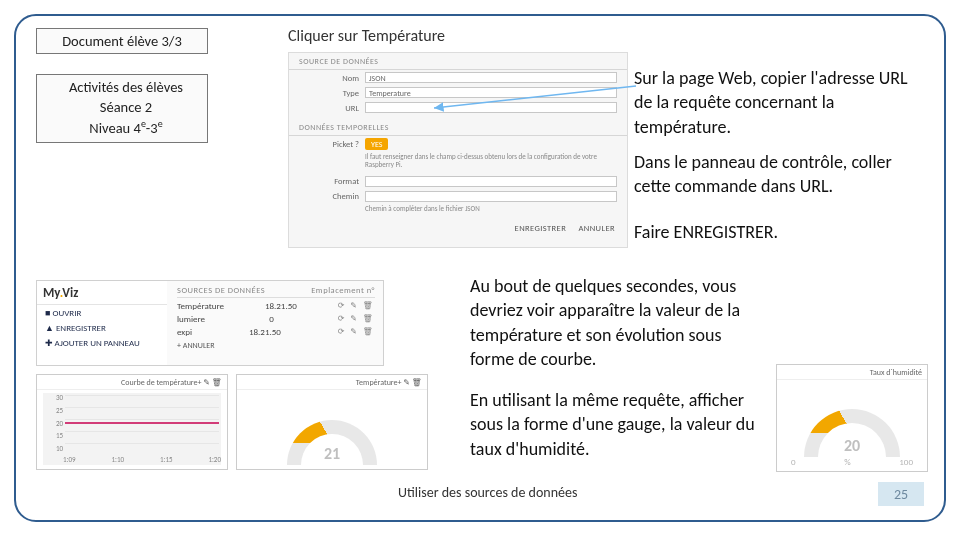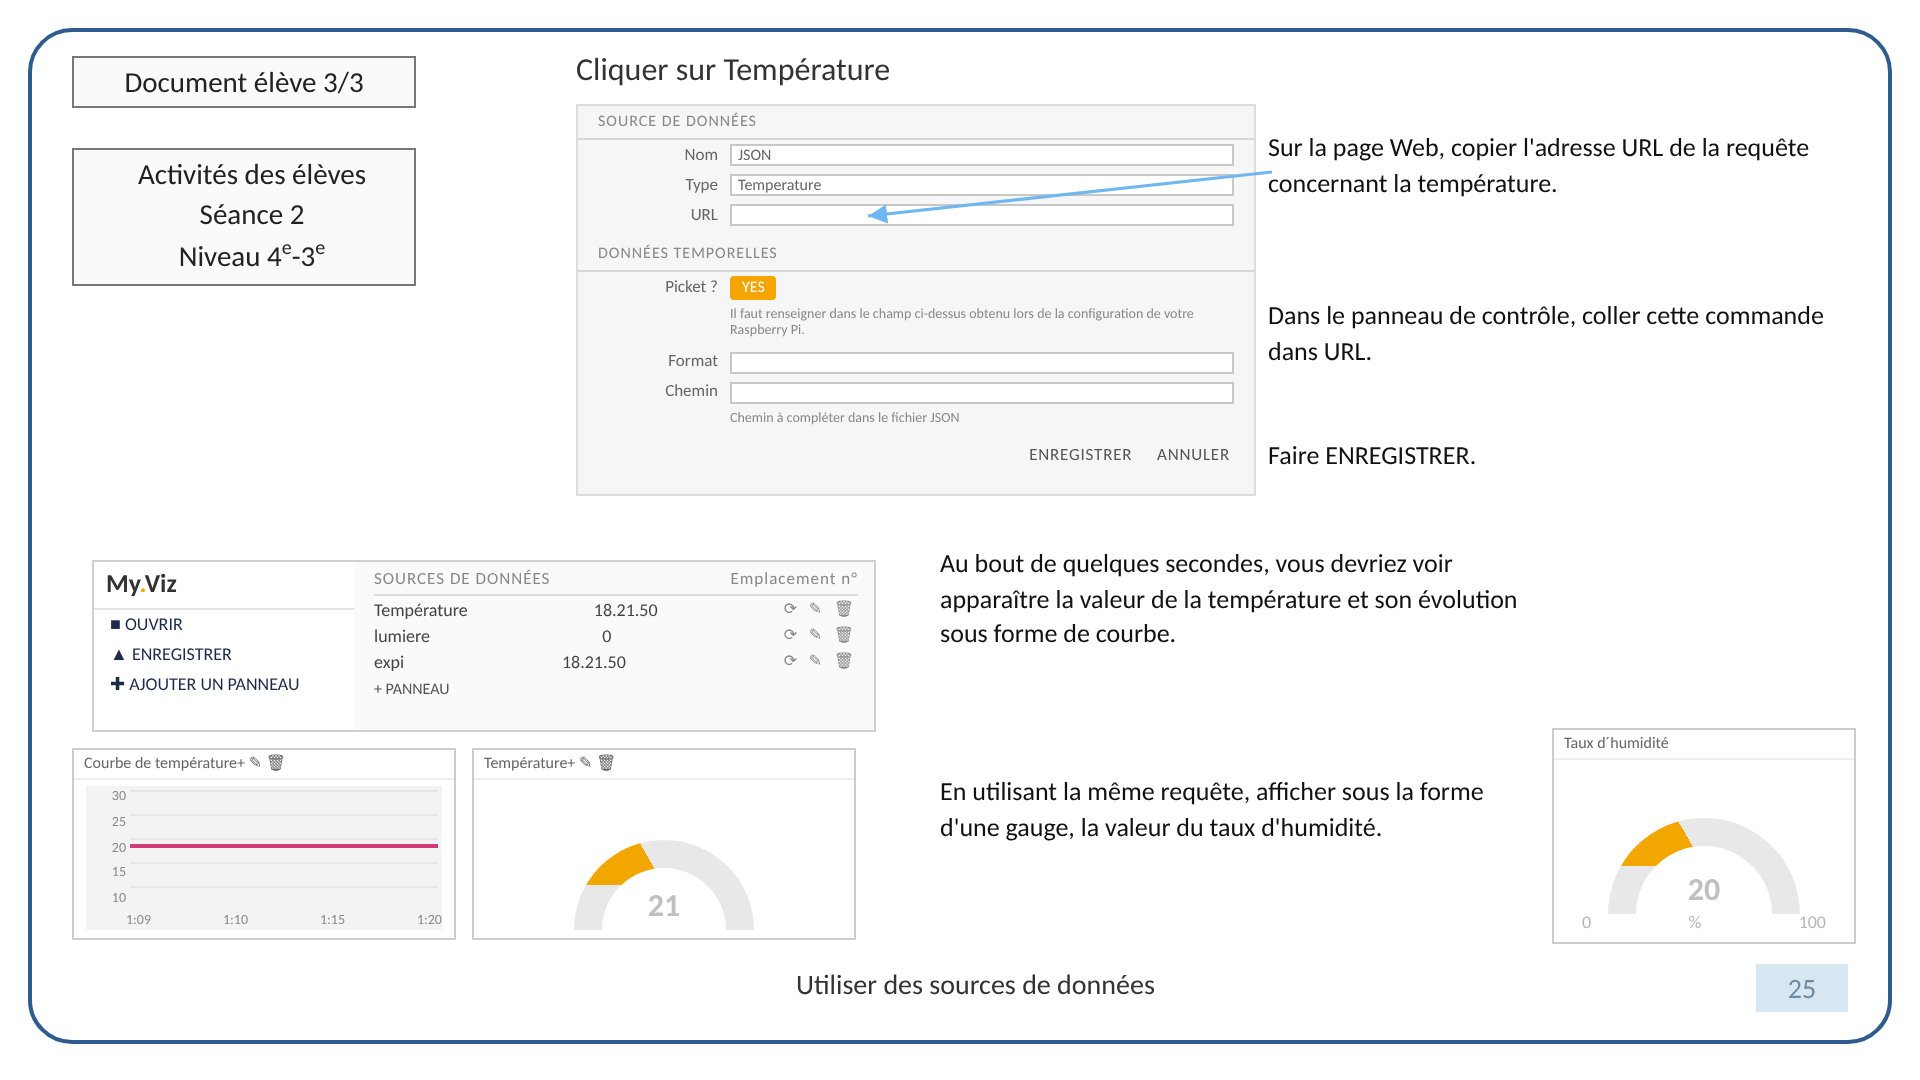--- a/index.html
+++ b/index.html
@@ -12,45 +12,45 @@
   .heading{position:absolute;left:288px;top:26px;font-size:16px;font-weight:500;}
   .form-shot{position:absolute;left:288px;top:52px;width:340px;height:196px;border:1px solid #dcdcdc;background:#f6f6f6;}
   .row{display:flex;align-items:center;padding:2px 10px;gap:6px;font-size:8.5px;color:#666;}
   .row .lbl{width:60px;text-align:right;}
   .row .fld{flex:1;height:11px;background:#fff;border:1px solid #c7c7c7;}
   .sect-head{font-size:8px;color:#888;border-bottom:1px solid #d6d6d6;padding:3px 10px;letter-spacing:.5px;}
   .tag-yes{display:inline-block;background:#f5a500;color:#fff;font-size:8px;padding:1px 6px;border-radius:2px;}
   .tiny-txt{font-size:7px;color:#888;line-height:1.2;padding:1px 10px 4px 76px;}
   .form-actions{text-align:right;padding-right:12px;font-size:8.5px;color:#555;letter-spacing:.4px;}
   .form-actions span{margin-left:10px;}
-  .body-txt{position:absolute;font-size:13px;line-height:1.35;color:#111;}
+  .body-txt{position:absolute;font-size:18px;line-height:1.35;color:#111;}
   .t1{left:634px;top:66px;width:290px;}
   .t2{left:634px;top:150px;width:290px;}
   .t3{left:634px;top:220px;width:290px;}
   .t4{left:470px;top:274px;width:290px;}
   .t5{left:470px;top:388px;width:290px;}
   .footer-title{position:absolute;left:398px;top:484px;font-size:14px;}
   .page-num{position:absolute;right:36px;top:482px;width:46px;height:24px;background:#d6e7f1;color:#6e8aa0;display:flex;align-items:center;justify-content:center;font-size:14px;}
   
   .arrow{position:absolute;pointer-events:none;}
   .arrow svg{overflow:visible;}
   
-  .myviz{position:absolute;left:36px;top:280px;width:392px;height:86px;border:1px solid #d0d0d0;background:#fafafa;margin-left:10px;}
+  .myviz{position:absolute;left:36px;top:280px;width:348px;height:86px;border:1px solid #d0d0d0;background:#fafafa;}
   .mv-side{position:absolute;left:0;top:0;width:130px;height:84px;background:#fff;font-size:9px;color:#333;}
   .mv-logo{font-weight:700;font-size:13px;padding:4px 6px;border-bottom:1px solid #e4e4e4;}
   .mv-logo .dot{color:#f3a900;}
   .mv-item{padding:2px 8px;font-size:9px;color:#1e2a4a;}
   .mv-main{position:absolute;left:132px;top:0;right:0;height:84px;padding:4px 8px;}
   .mv-hd{font-size:8.5px;color:#888;letter-spacing:.5px;border-bottom:1px solid #ddd;display:flex;justify-content:space-between;padding-bottom:2px;gap:12px;}
   .mv-row{display:flex;justify-content:space-between;font-size:9px;color:#444;padding-top:2px;}
   .mv-row .ic{font-size:8px;color:#888;letter-spacing:2px;}
   .mv-add{margin-top:3px;font-size:8px;color:#555;}
   .thumbs{position:absolute;left:36px;top:374px;display:flex;gap:8px;}
   .thumb{width:192px;height:96px;border:1px solid #ccc;background:#fff;position:relative;}
-  .thumb-hd{display:flex;justify-content:flex-start;font-size:8px;color:#666;padding:2px 5px;border-bottom:1px solid #eee;}
+  .thumb-hd{display:flex;justify-content:flex-end;font-size:8px;color:#666;padding:2px 5px;border-bottom:1px solid #eee;}
   .thumb-body{position:absolute;left:6px;right:6px;top:18px;bottom:4px;background:#f3f3f3;}
   
   .chart-y{position:absolute;left:2px;top:0;bottom:12px;width:18px;display:flex;flex-direction:column;justify-content:space-between;font-size:7px;color:#888;text-align:right;}
   .chart-x{position:absolute;left:20px;right:0;bottom:0;height:10px;display:flex;justify-content:space-between;font-size:7px;color:#888;}
   .chart-area{position:absolute;left:22px;right:2px;top:2px;bottom:12px;background:repeating-linear-gradient(to bottom,#e6e6e6 0,#e6e6e6 1px,transparent 1px,transparent 12px);}
   .chart-line{position:absolute;left:0;right:0;top:46%;height:2px;background:#d23c78;}
   
   .gauge-wrap{position:absolute;left:0;right:0;bottom:4px;height:64px;display:flex;align-items:flex-end;justify-content:center;}
   .gauge{width:90px;height:45px;border-top-left-radius:90px;border-top-right-radius:90px;background:conic-gradient(from 270deg,#f2a700 0deg 60deg,#e8e8e8 60deg 180deg);position:relative;}
   .gauge::after{content:"";position:absolute;left:14px;top:14px;right:14px;bottom:-1px;background:#fff;border-top-left-radius:90px;border-top-right-radius:90px;}
@@ -150,21 +150,21 @@
     <div class="mv-row">
         <span>lumiere</span>
         <span>0</span>
         <span class="ic">⟳ ✎ 🗑</span>
       </div>
     <div class="mv-row">
         <span>expi</span>
         <span>18.21.50</span>
         <span class="ic">⟳ ✎ 🗑</span>
       </div>
-    <div class="mv-add">+ PANNEAU</div>
+    <div class="mv-add">+ ANNULER</div>
   </div>
 </div>
 
 <div class="thumbs">
   <div class="thumb">
     <div class="thumb-hd">
         <span>Courbe de température</span>
         <span>+ ✎ 🗑</span>
       </div>
     <div class="thumb-body">

